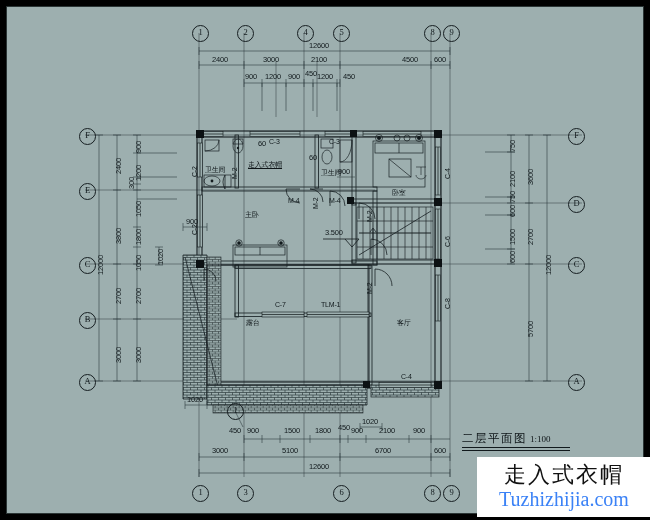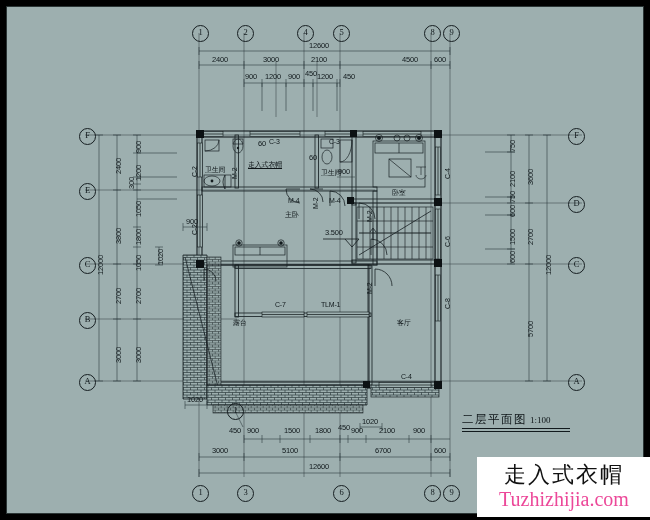--- a/index.html
+++ b/index.html
@@ -15,30 +15,30 @@
   .dim{font-size:7.5px;}
   .dimv{font-size:7.5px;transform-origin:0 0;transform:rotate(-90deg);}
   .cn{font-family:"DejaVu Sans",sans-serif;font-size:7px;color:#0d1417;}
   .tag{font-size:7px;}
   .tagv{font-size:7px;transform-origin:0 0;transform:rotate(-90deg);}
   .bub{position:absolute;width:15px;height:15px;border:1px solid #161e21;border-radius:50%;
        background:transparent;color:#11191c;font-size:8.5px;line-height:13px;text-align:center;
        font-family:"Liberation Serif",serif;}
   .elev{font-size:7.5px;}
 
-  #titleblk{position:absolute;left:455px;top:405px;}
+  #titleblk{position:absolute;left:455px;top:424px;}
   #titletxt{font-family:"DejaVu Sans",sans-serif;font-size:11.5px;color:#0d1417;letter-spacing:1.5px;}
   #titlescale{font-family:"Liberation Serif",serif;font-size:9px;color:#0d1417;margin-left:3px;}
   #titlerule1{width:108px;height:1.4px;background:#11191c;margin-top:1px;}
   #titlerule2{width:108px;height:0.9px;background:#11191c;margin-top:1.5px;}
 
   #wm{position:absolute;left:470px;top:450px;width:174px;height:60px;background:#fff;
       display:flex;flex-direction:column;align-items:center;justify-content:center;}
   #wm1{font-family:"DejaVu Sans",sans-serif;font-size:22px;color:#111;letter-spacing:2px;line-height:1;}
-  #wm2{font-family:"Liberation Serif",serif;font-size:20px;color:#ec4899;line-height:1.1;margin-top:2px;}
+  #wm2{font-family:"Liberation Serif",serif;font-size:20px;color:#3b82f6;line-height:1.1;margin-top:2px;}
 </style>
 </head>
 <body>
 
 <div id="frame">
   <div id="sheet">
 
     <svg id="canvas" viewBox="0 0 638 508">
       <defs>
         <pattern id="brick" width="7" height="5" patternUnits="userSpaceOnUse">
@@ -504,22 +504,22 @@
     <div class="lbl dim" style="left:331px;top:161px;">900</div>
     <div class="lbl dim" style="left:251px;top:133px;">60</div>
     <div class="lbl dim" style="left:302px;top:147px;">60</div>
 
     <div class="lbl elev" style="left:318px;top:222px;text-align:right;">3.500</div>
 
     <div class="lbl cn" style="left:198px;top:160px;">卫生间</div>
     <div class="lbl cn" style="left:241px;top:155px;text-decoration:underline;">走入式衣帽</div>
     <div class="lbl cn" style="left:314px;top:163px;">卫生间</div>
     <div class="lbl cn" style="left:385px;top:183px;">卧室</div>
-    <div class="lbl cn" style="left:238px;top:205px;margin-left:40px;">主卧</div>
-    <div class="lbl cn" style="left:226px;top:313px;text-align:right;">露台</div>
+    <div class="lbl cn" style="left:238px;top:205px;">主卧</div>
+    <div class="lbl cn" style="left:239px;top:313px;text-align:right;">露台</div>
     <div class="lbl cn" style="left:390px;top:313px;">客厅</div>
 
     <div class="lbl tag" style="left:262px;top:131px;">C-3</div>
     <div class="lbl tag" style="left:322px;top:131px;">C-3</div>
     <div class="lbl tagv" style="left:437px;top:172px;">C-4</div>
     <div class="lbl tagv" style="left:184px;top:170px;">C-2</div>
     <div class="lbl tagv" style="left:184px;top:228px;">C-2</div>
     <div class="lbl tagv" style="left:437px;top:240px;">C-6</div>
     <div class="lbl tagv" style="left:437px;top:302px;">C-8</div>
     <div class="lbl tag" style="left:268px;top:294px;">C-7</div>

